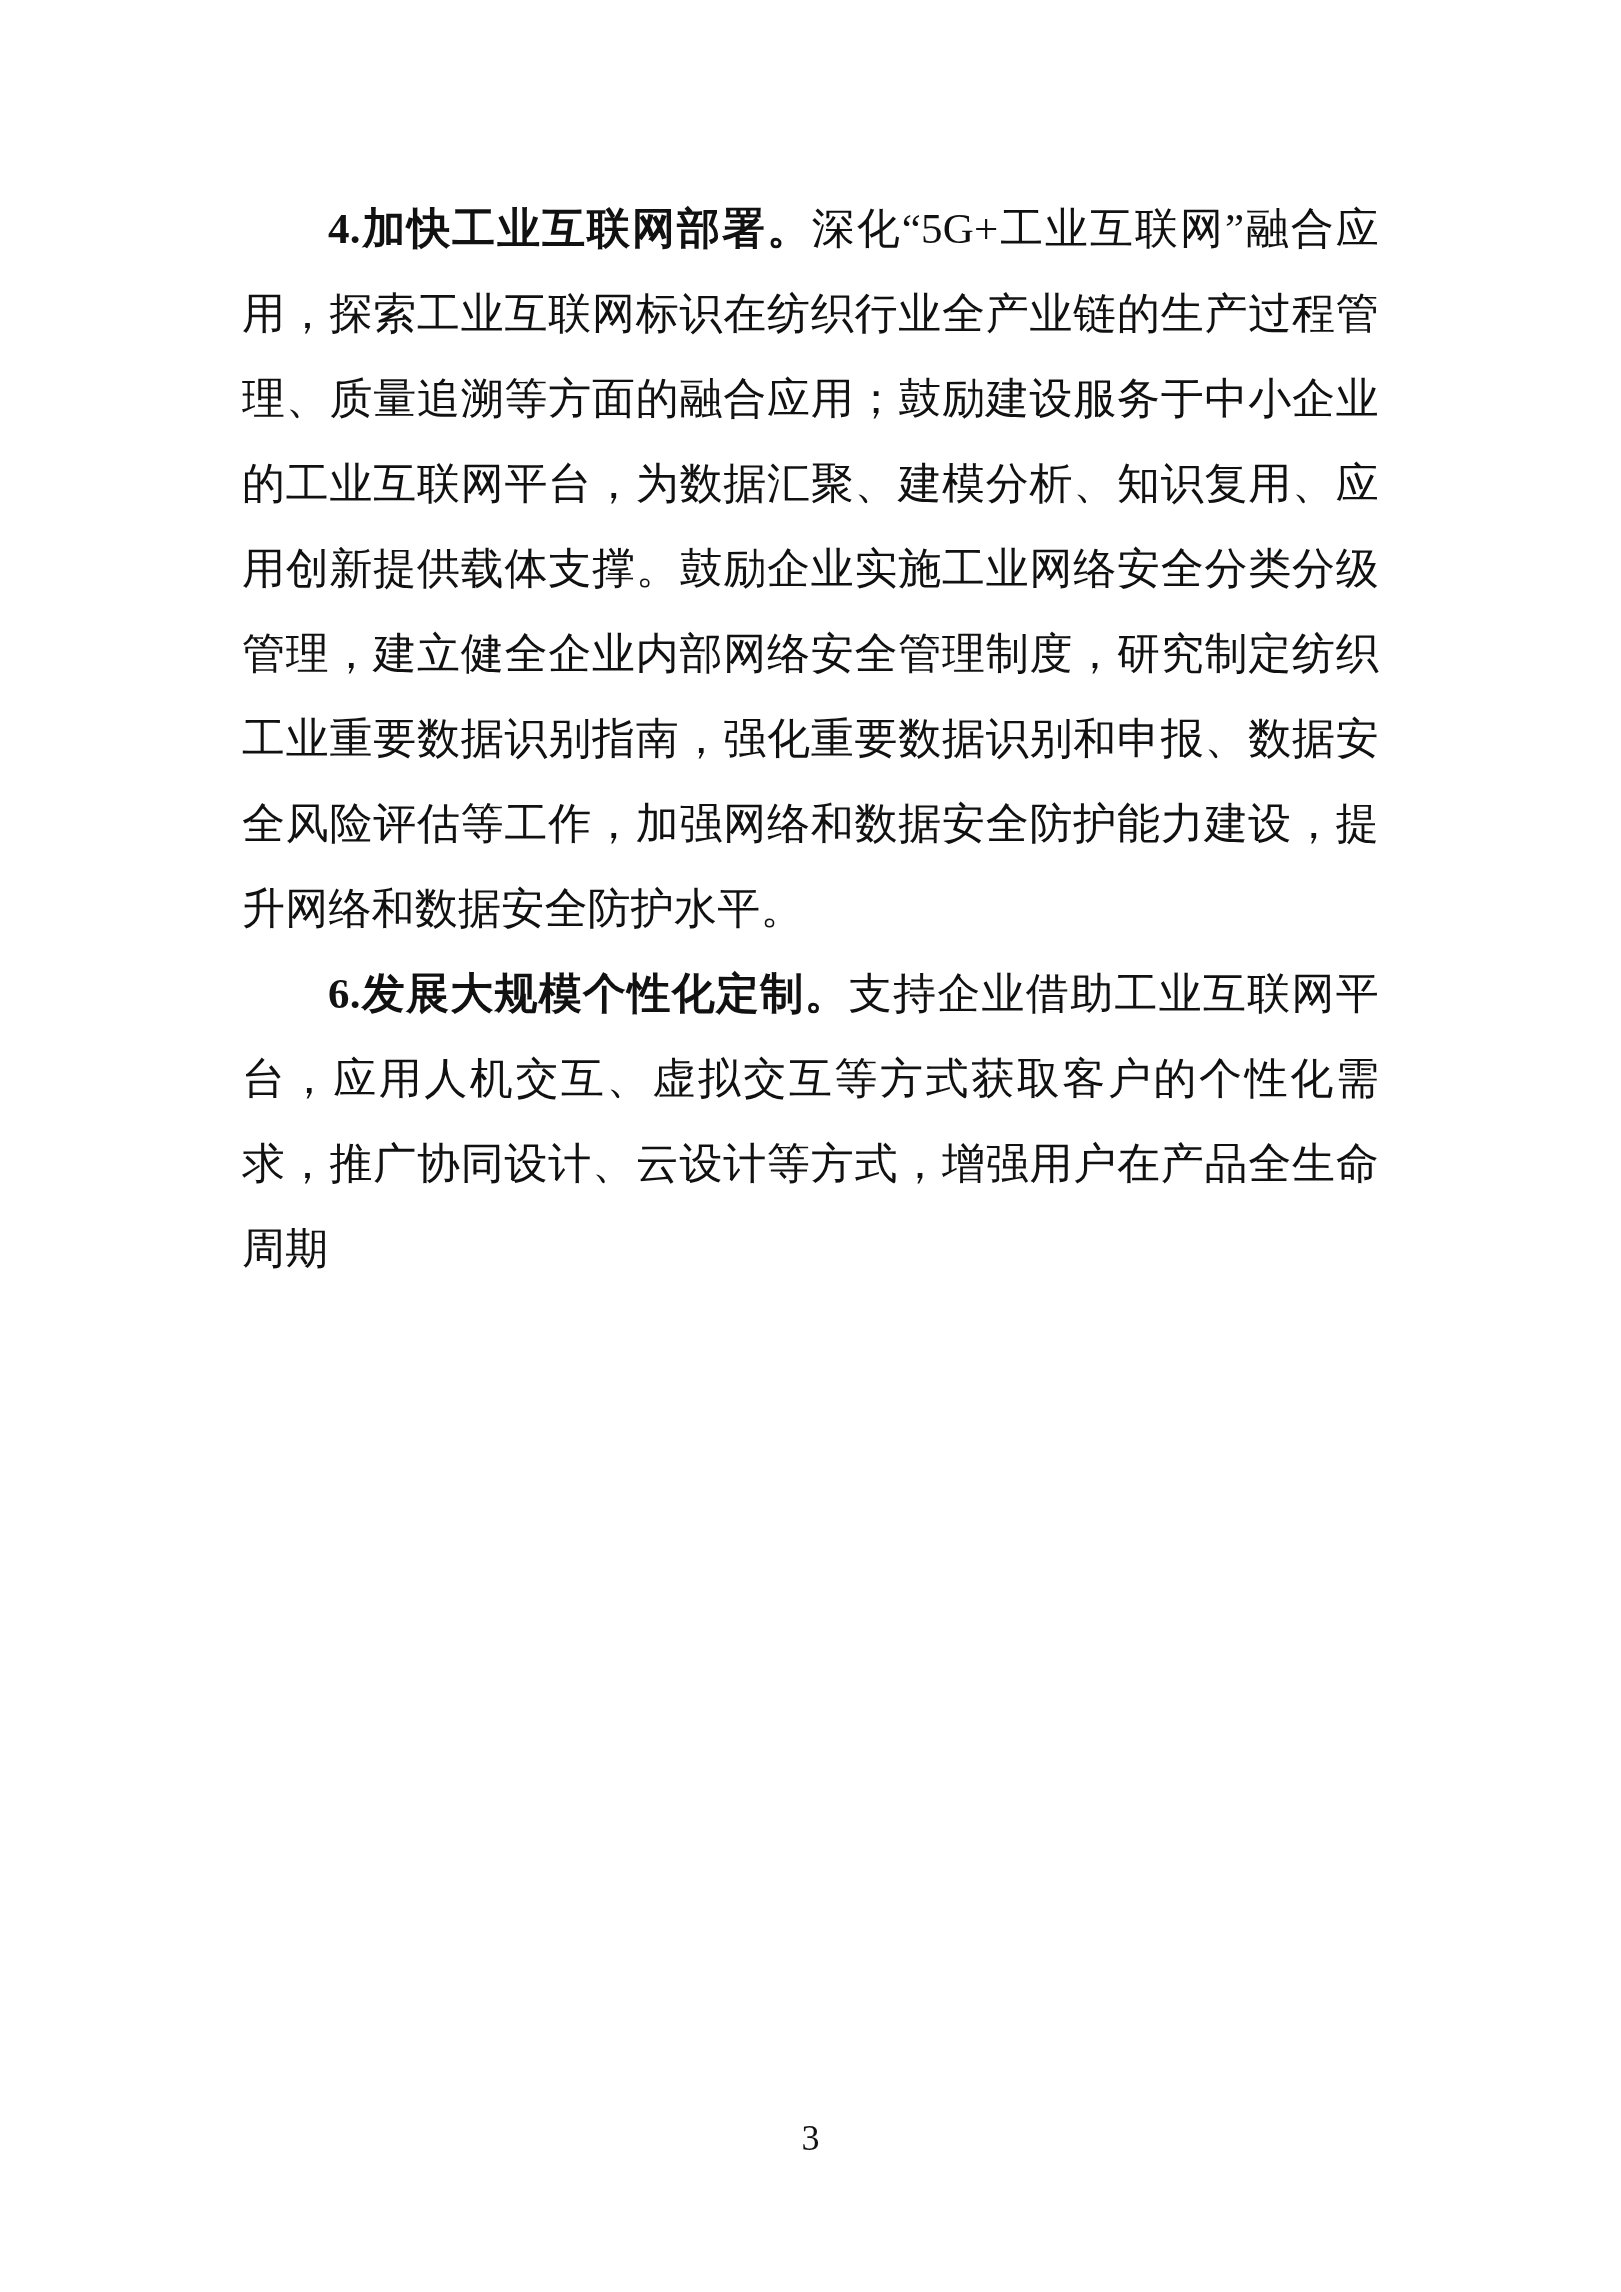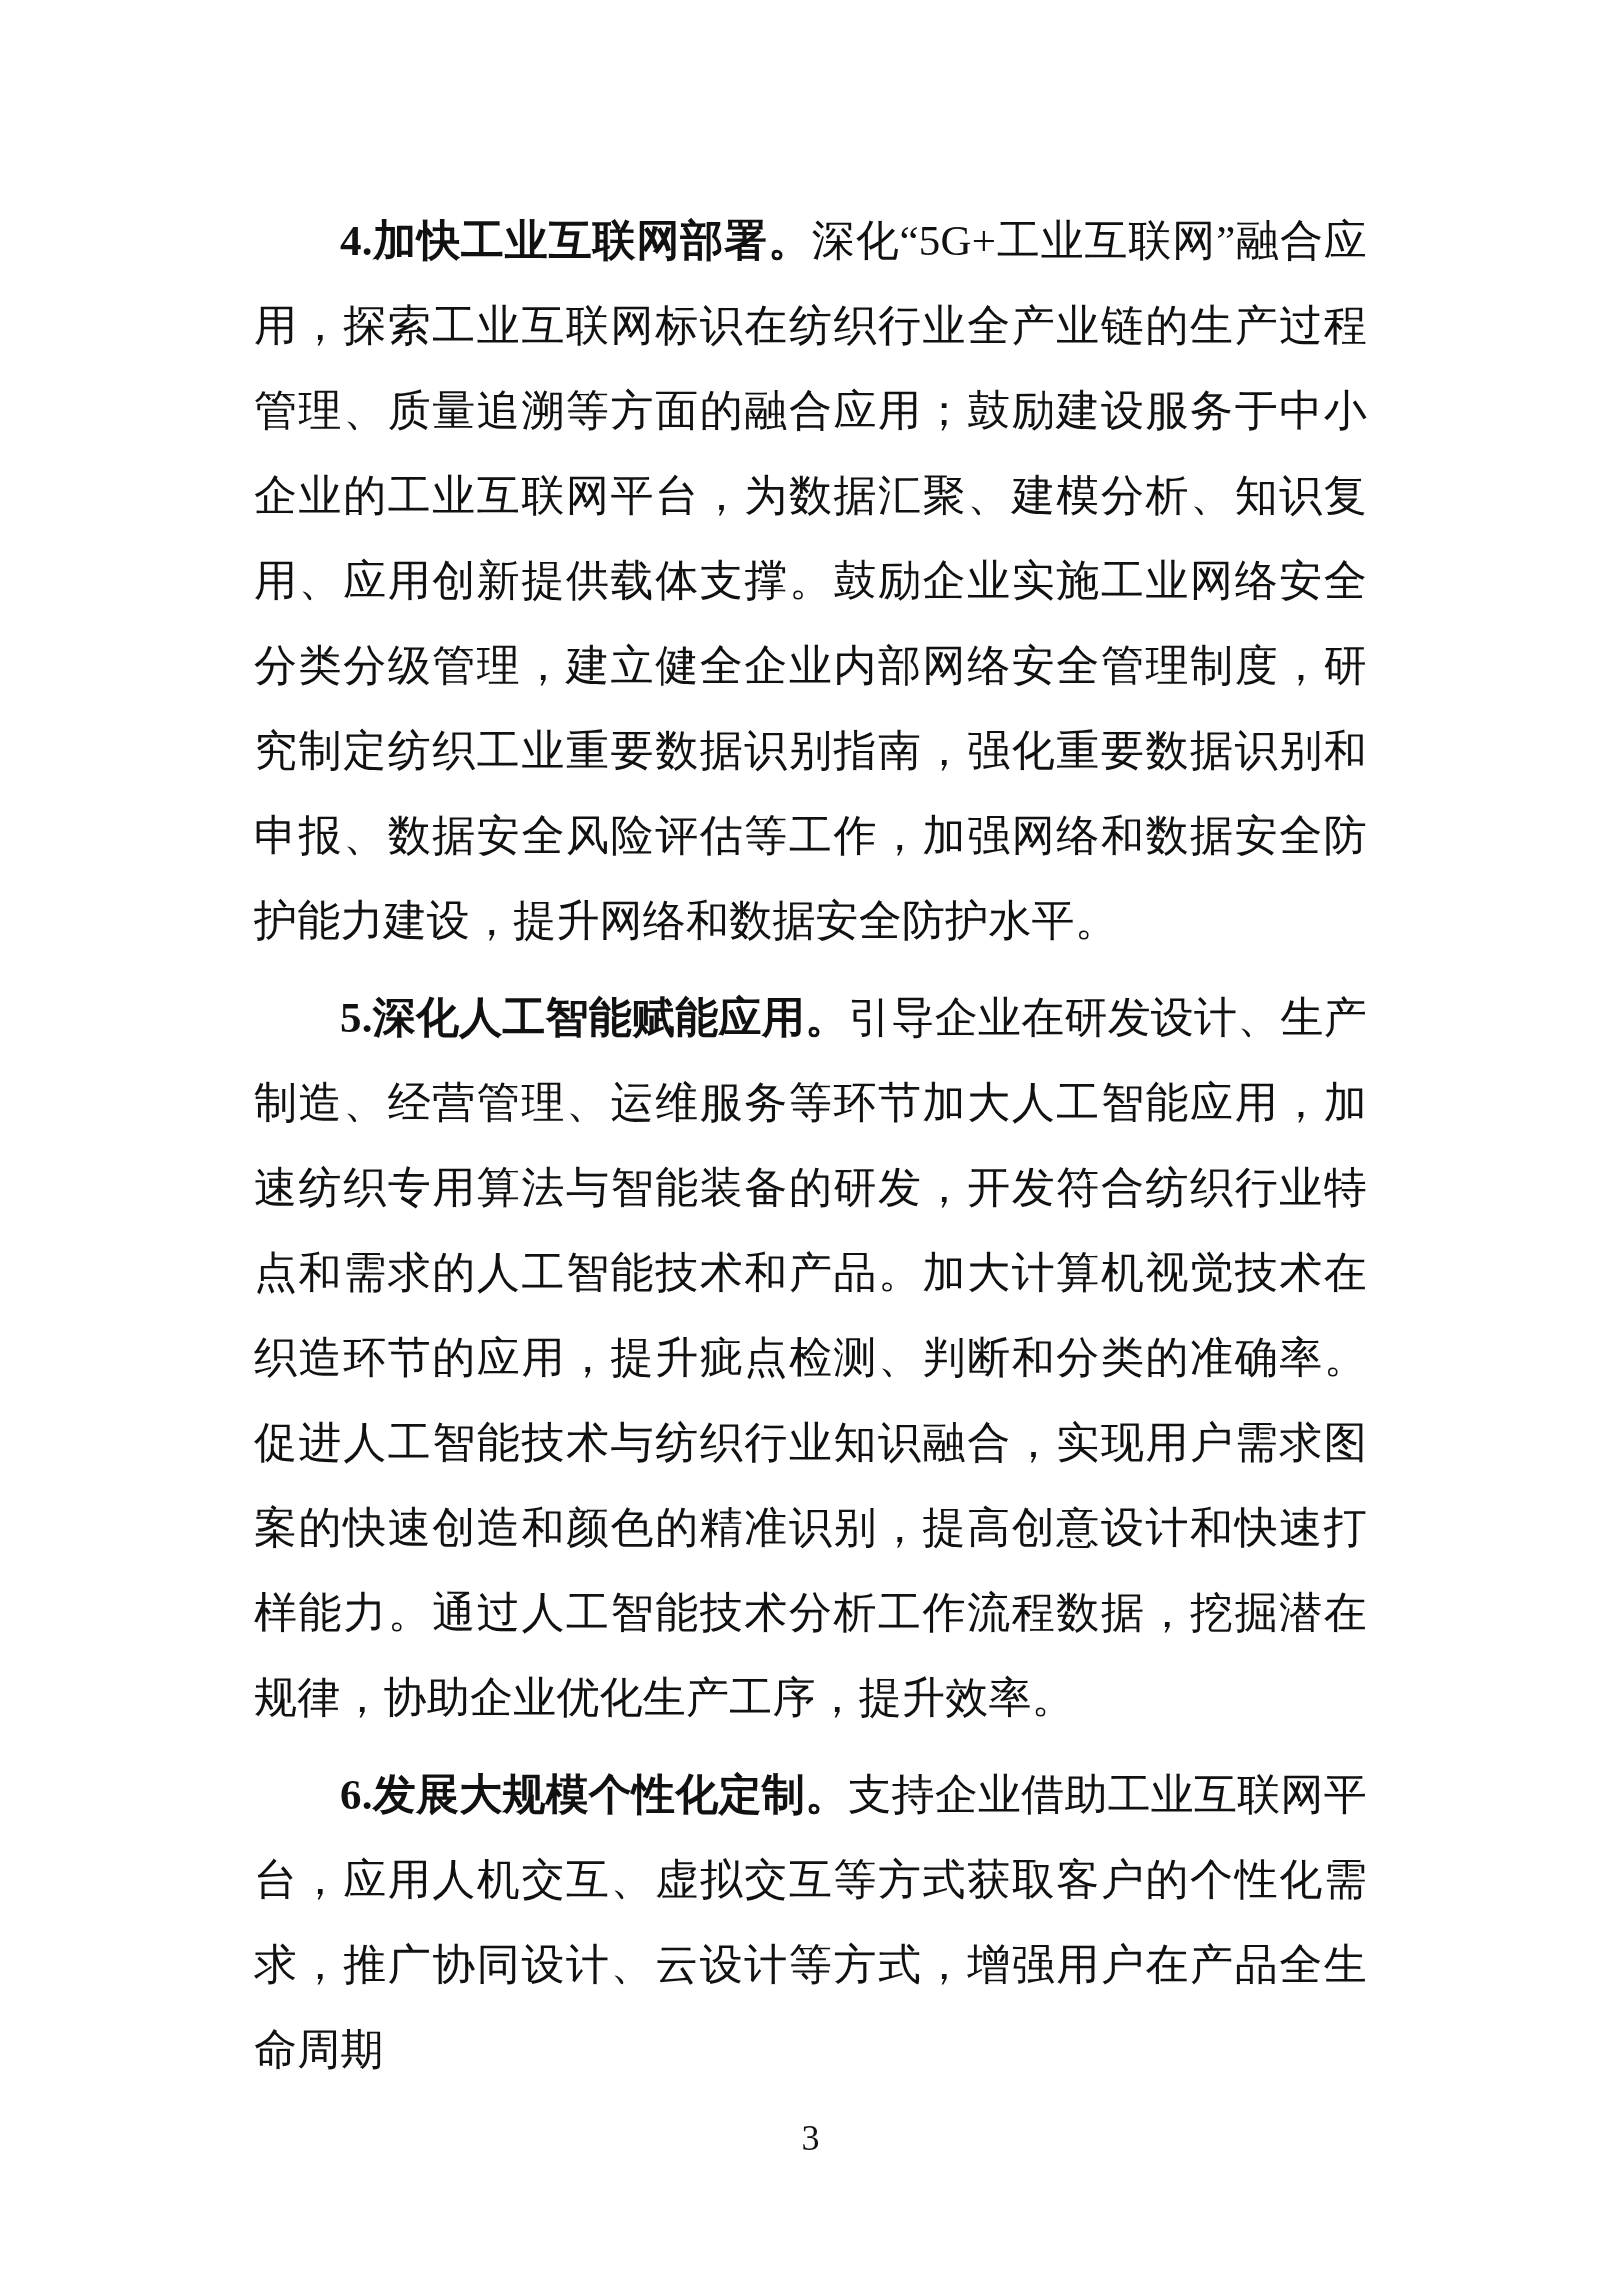--- a/index.html
+++ b/index.html
@@ -21,21 +21,21 @@
     left: 242px;
     top: 186px;
     width: 1137px;
     font-size: 43px;
     line-height: 85px;
     text-align: justify;
     text-justify: inter-character;
     letter-spacing: 0.2px;
   }
   .para {
-    margin: 12px;
+    margin: 0;
     padding: 0;
     text-indent: 86px;
   }
   .bold-lead {
     font-weight: 700;
   }
   .section-heading {
     font-weight: 700;
   }
   .page-number {
@@ -50,21 +50,20 @@
   }
 </style>
 </head>
 <body>
 
 <div class="doc-page">
   <div class="doc-body">
 
     <p class="para"><span class="bold-lead">4.加快工业互联网部署。</span><span>深化“5G+工业互联网”融合应用，探索工业互联网标识在纺织行业全产业链的生产过程管理、质量追溯等方面的融合应用；鼓励建设服务于中小企业的工业互联网平台，为数据汇聚、建模分析、知识复用、应用创新提供载体支撑。鼓励企业实施工业网络安全分类分级管理，建立健全企业内部网络安全管理制度，研究制定纺织工业重要数据识别指南，强化重要数据识别和申报、数据安全风险评估等工作，加强网络和数据安全防护能力建设，提升网络和数据安全防护水平。</span></p>
 
-    <p class="para"><span class="bold-lead">5.深化人工智能赋能应用。</span><span>引导企业在研发设计、生产制造、经营管理、运维服务等环节加大人工智能应用，加速纺织专用算法与智能装备的研发，开发符合纺织行业特点和需求的人工智能技术和产品。加大计算机视觉技术在织造环节的应用，提升疵点检测、判断和分类的准确率。促进人工智能技术与纺织行业知识融合，实现用户需求图案的快速创造和颜色的精准识别，提高创意设计和快速打样能力。通过人工智能技术分析工作流程数据，挖掘潜在规律，协助企业优化生产工序，提升效率。</span></p>
 
 
     <p class="para"><span class="bold-lead">6.发展大规模个性化定制。</span><span>支持企业借助工业互联网平台，应用人机交互、虚拟交互等方式获取客户的个性化需求，推广协同设计、云设计等方式，增强用户在产品全生命周期</span></p>
 
   </div>
 
   <div class="page-number">3</div>
 </div>
 
 

